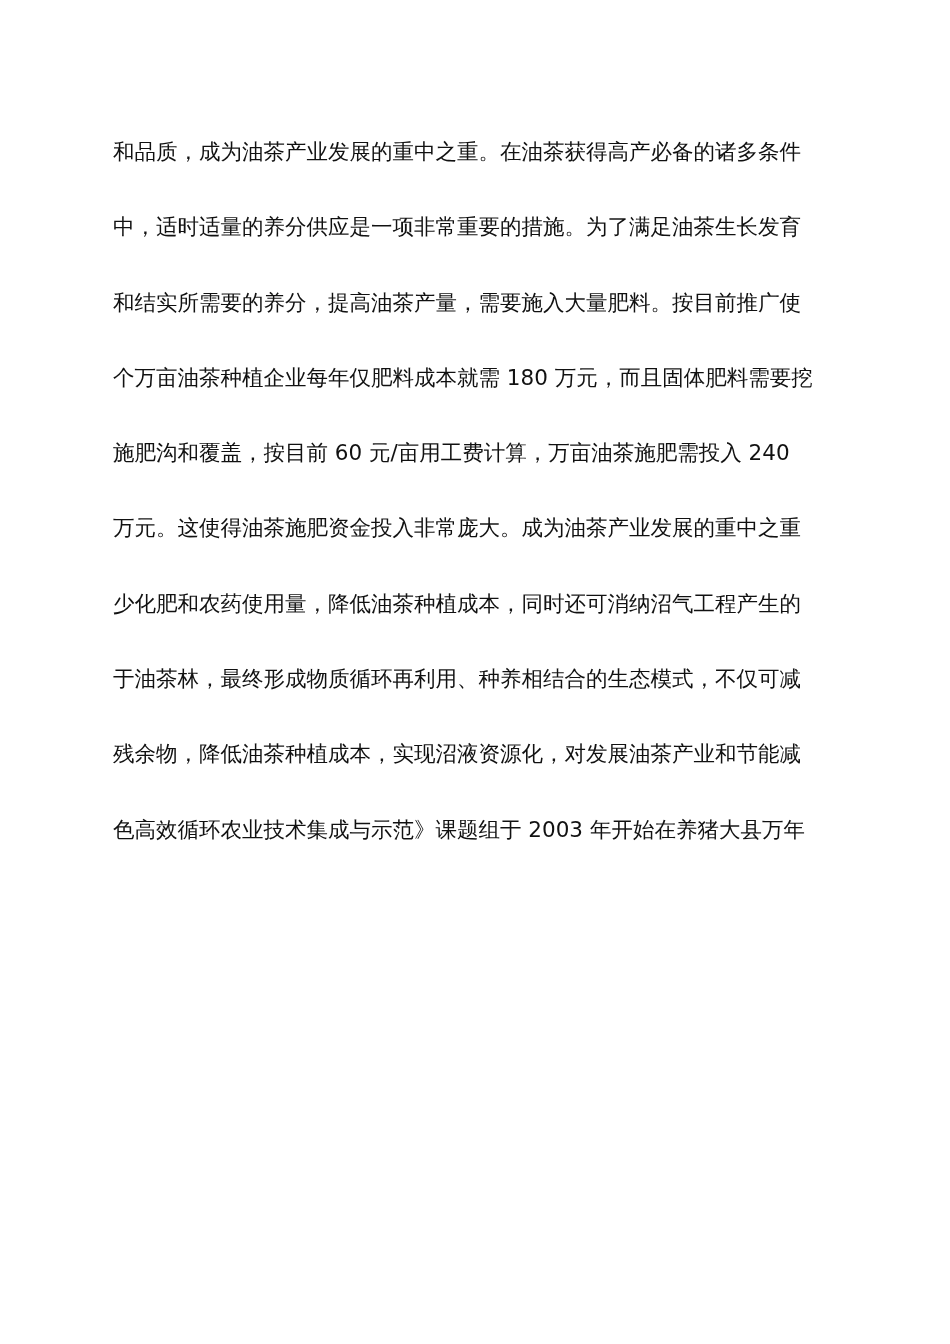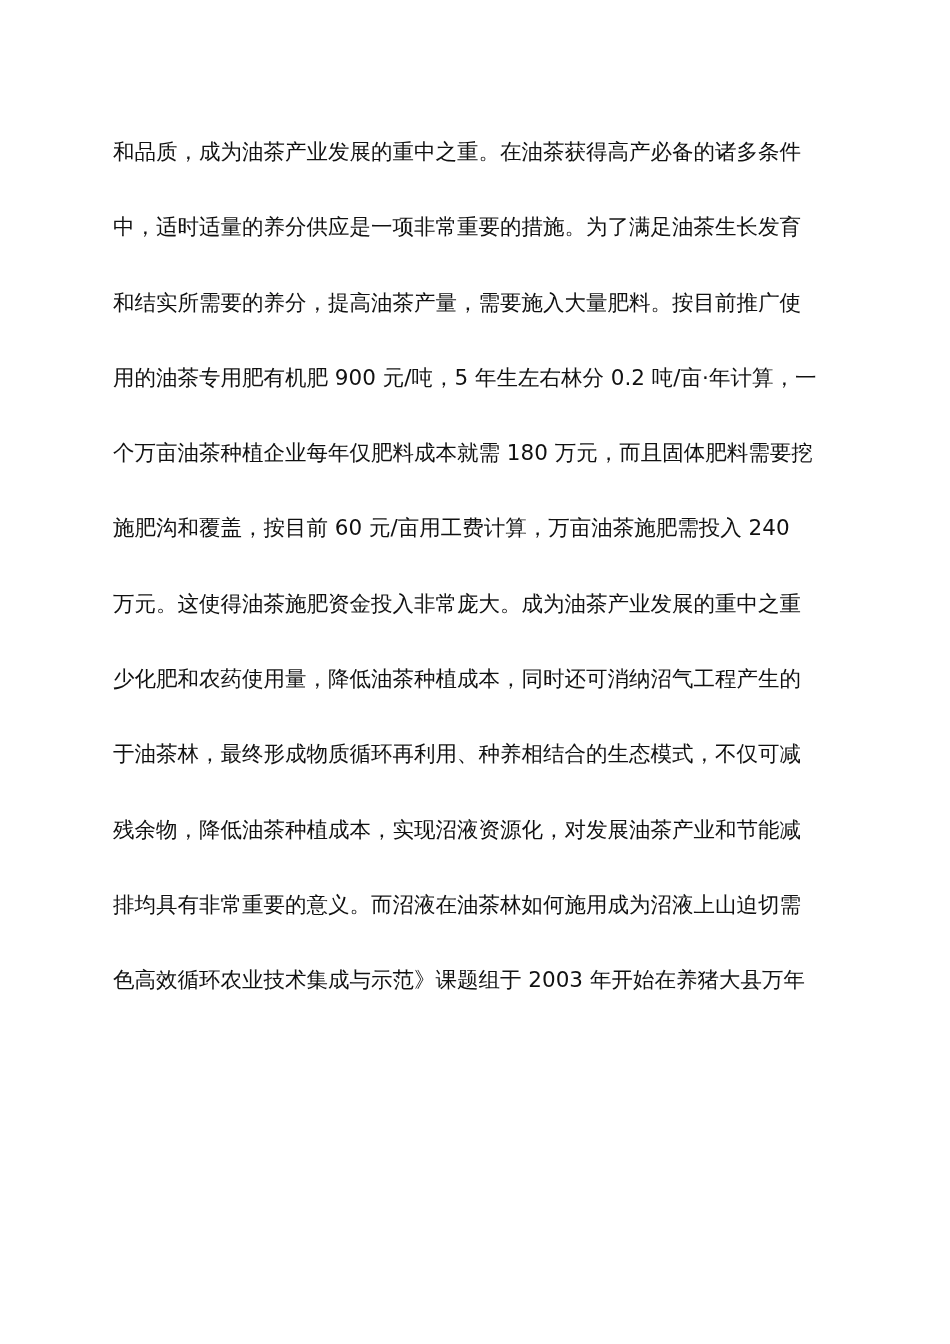--- a/index.html
+++ b/index.html
@@ -41,23 +41,21 @@
     }
   </style>
 </head>
 <body>
 
 <div class="page">
   <div class="body-text">
     <span class="line">和品质，成为油茶产业发展的重中之重。在油茶获得高产必备的诸多条件</span>
     <span class="line">中，适时适量的养分供应是一项非常重要的措施。为了满足油茶生长发育</span>
     <span class="line">和结实所需要的养分，提高油茶产量，需要施入大量肥料。按目前推广使</span>
-    <span class="line">用的油茶专用肥有机肥 900 元/吨，5 年生左右林分 0.2 吨/亩·年计算，一</span>
     <span class="line">个万亩油茶种植企业每年仅肥料成本就需 180 万元，而且固体肥料需要挖</span>
     <span class="line">施肥沟和覆盖，按目前 60 元/亩用工费计算，万亩油茶施肥需投入 240</span>
     <span class="line">万元。这使得油茶施肥资金投入非常庞大。成为油茶产业发展的重中之重</span>
     <span class="line">少化肥和农药使用量，降低油茶种植成本，同时还可消纳沼气工程产生的</span>
     <span class="line">于油茶林，最终形成物质循环再利用、种养相结合的生态模式，不仅可减</span>
     <span class="line">残余物，降低油茶种植成本，实现沼液资源化，对发展油茶产业和节能减</span>
-    <span class="line">排均具有非常重要的意义。而沼液在油茶林如何施用成为沼液上山迫切需</span>
     <span class="line">色高效循环农业技术集成与示范》课题组于 2003 年开始在养猪大县万年</span>
   </div>
 </div>
 
 </body></html>

